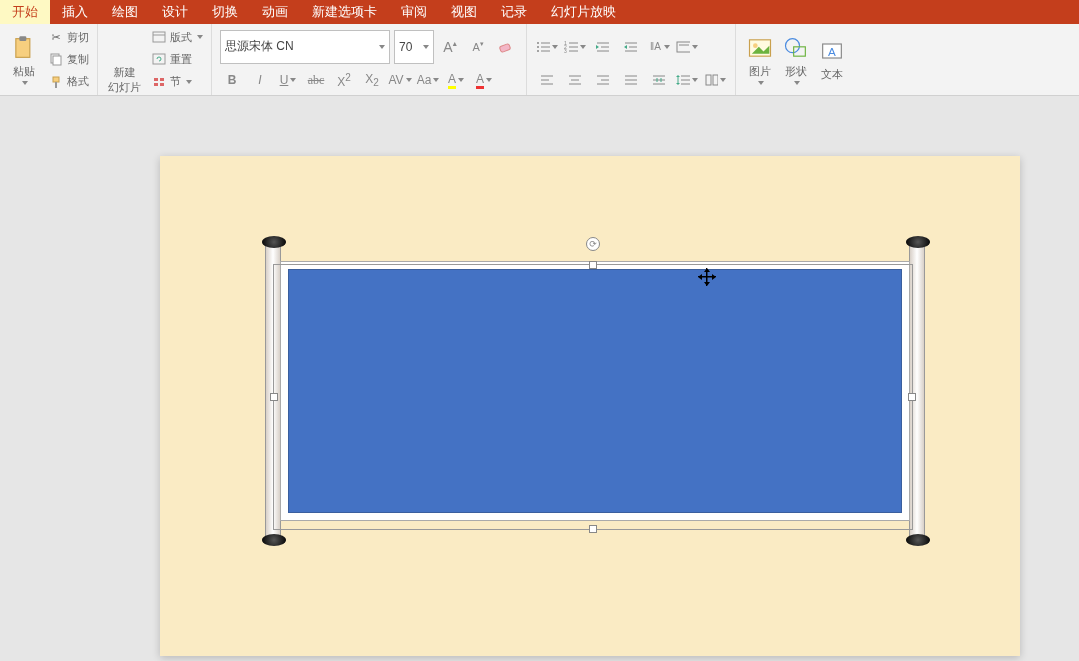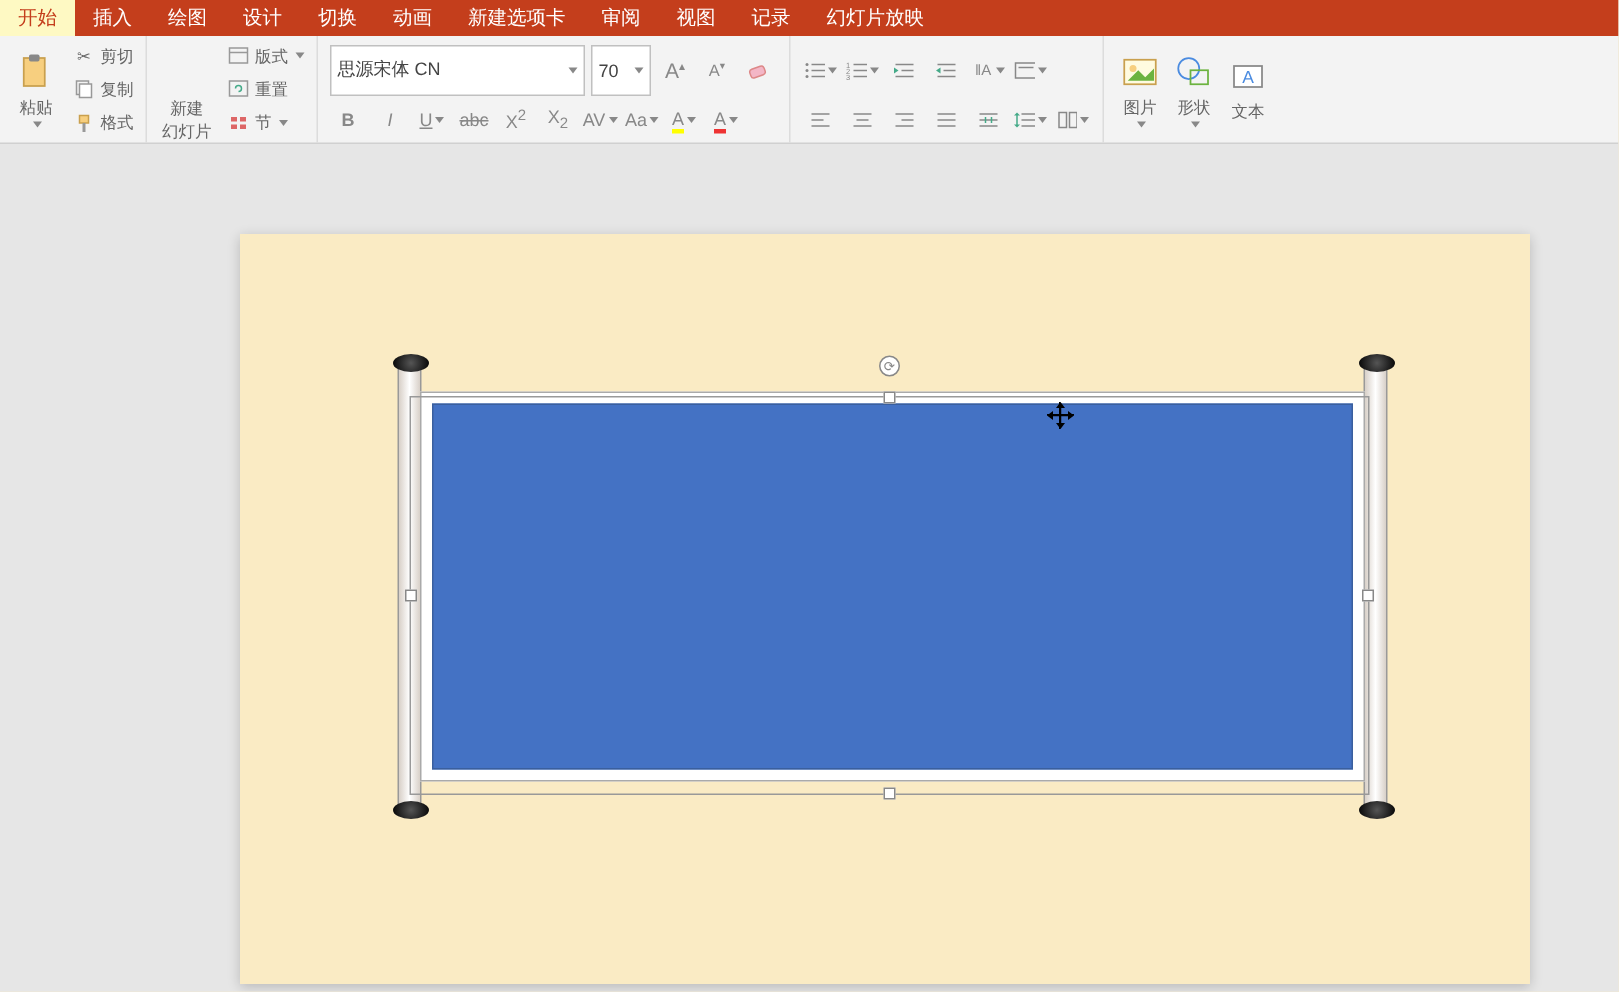--- a/index.html
+++ b/index.html
@@ -185,21 +185,21 @@
           <b>B</b>
         </div>
       <div class="icon-btn">
           <i>I</i>
         </div>
       <div class="icon-btn">
           <u>U</u>
           <span class="dropdown-arrow"></span>
         </div>
       <div class="icon-btn">
-          <span style="text-decoration:line-through;">abc</span>
+          <span style="text-decoration:line-through;font-family:Liberation Serif, serif;">abc</span>
         </div>
       <div class="icon-btn">
           <span>X<sup>2</sup></span>
         </div>
       <div class="icon-btn">
           <span>X<sub>2</sub></span>
         </div>
       <div class="icon-btn">
           <span>AV</span>
           <span class="dropdown-arrow"></span>

